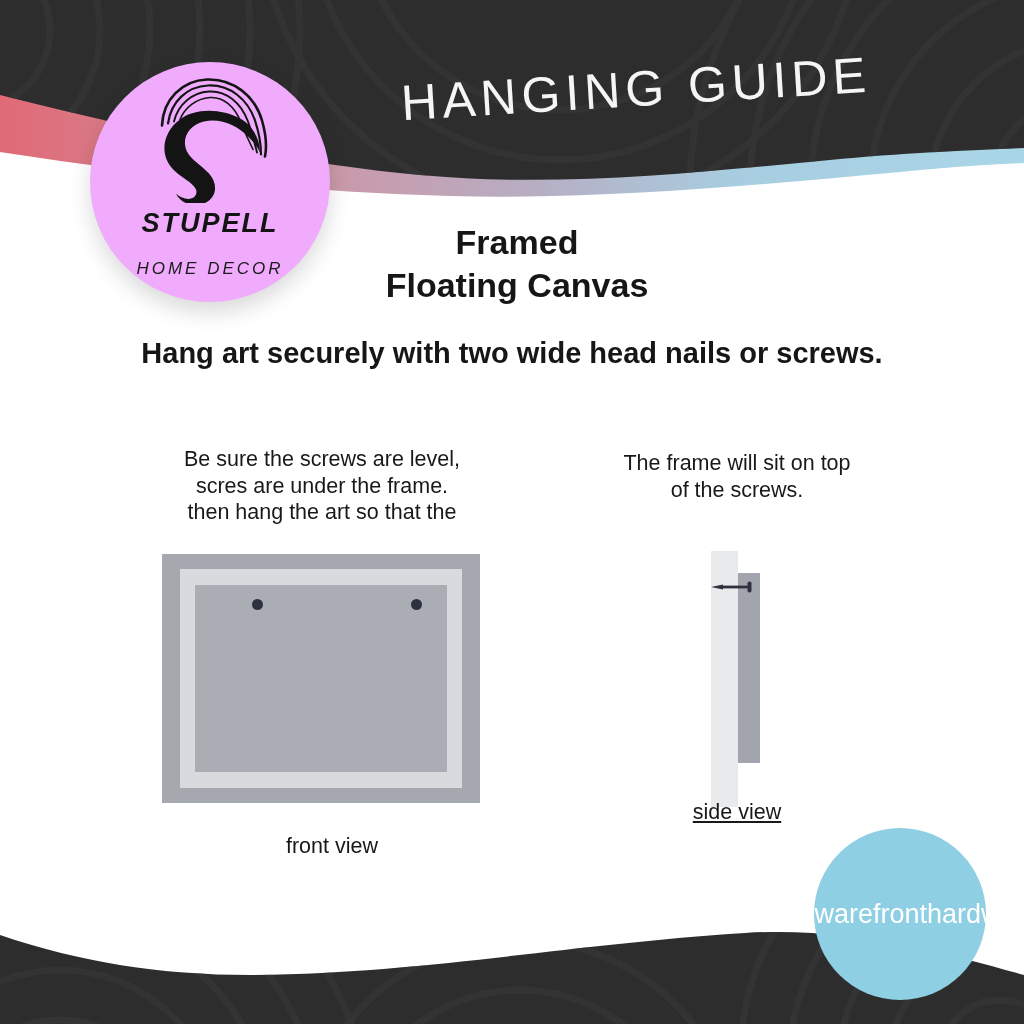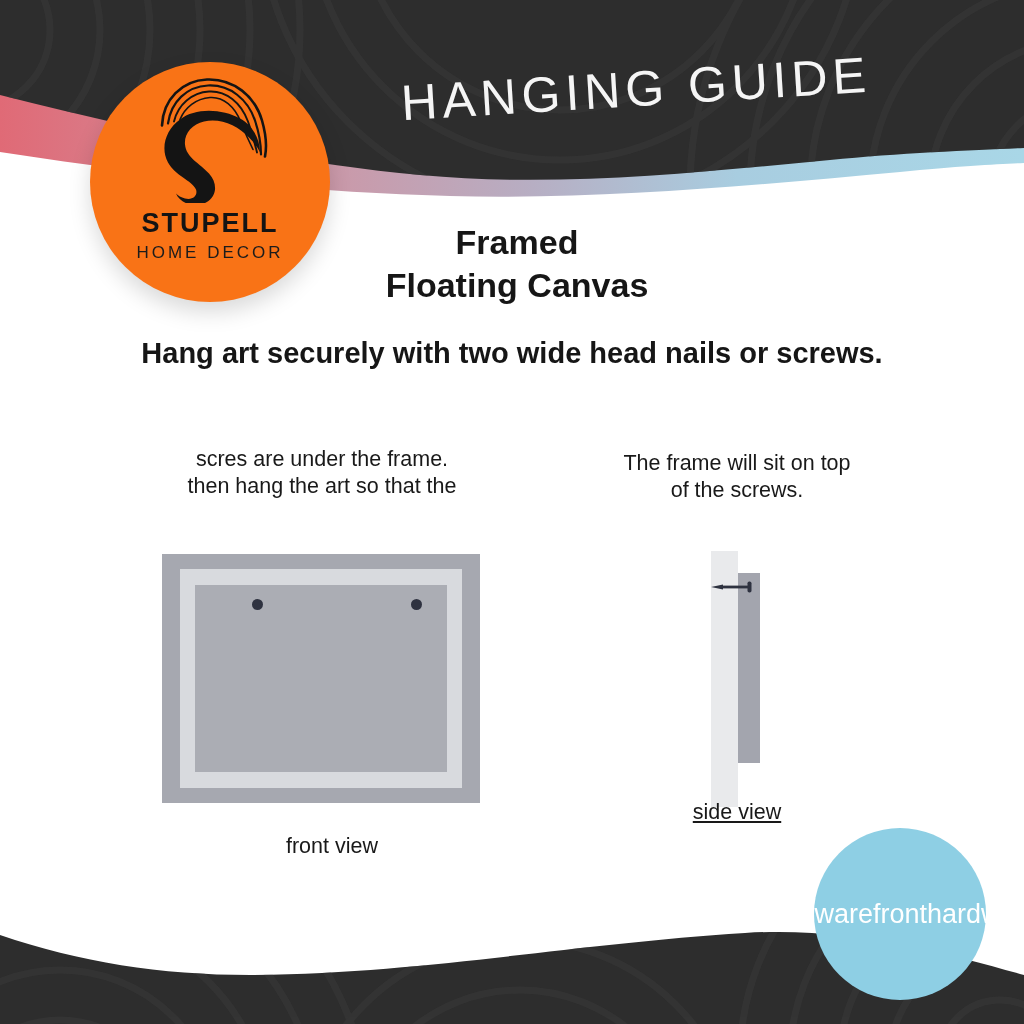--- a/index.html
+++ b/index.html
@@ -20,29 +20,30 @@
     text-align:center;
     font-size:50px;font-weight:400;letter-spacing:5px;
     color:#f5f5f5;
     transform:rotate(-3.5deg);
     white-space:nowrap;
   }
 
   
   .logo-circle{
     left:90px;top:62px;width:240px;height:240px;
-    background:#f97316;border-radius:50%;
+    background:#f0abfc;border-radius:50%;
     box-shadow:0 10px 22px rgba(0,0,0,0.15);
+    font-style:italic;
   }
   .brand-name{
     left:0;top:146px;width:240px;text-align:center;
     font-size:27px;font-weight:600;letter-spacing:2px;color:#141414;
   }
   .brand-tagline{
-    left:0;top:181px;width:240px;text-align:center;
+    left:0;top:197px;width:240px;text-align:center;
     font-size:17px;font-weight:400;letter-spacing:3px;color:#1c1c1c;
   }
 
   
   .product-title{
     left:317px;top:221px;width:400px;text-align:center;
     font-size:34px;font-weight:700;line-height:43px;color:#161616;
   }
   .instruction{
     left:112px;top:337px;width:800px;text-align:center;
@@ -143,20 +144,21 @@
   </div>
 
   <div class="abs instruction">Hang art securely with two wide head nails or screws.</div>
 
   <div class="abs product-title">
     <div>Framed</div>
     <div>Floating Canvas</div>
   </div>
 
   <div class="abs note note-left">
+    <div>Be sure the screws are level,</div>
     <div>scres are under the frame.</div>
     <div>then hang the art so that the</div>
   </div>
 
   <div class="abs note note-right">
     <div>The frame will sit on top</div>
     <div>of the screws.</div>
   </div>
 
   <div class="abs frame-outer">

